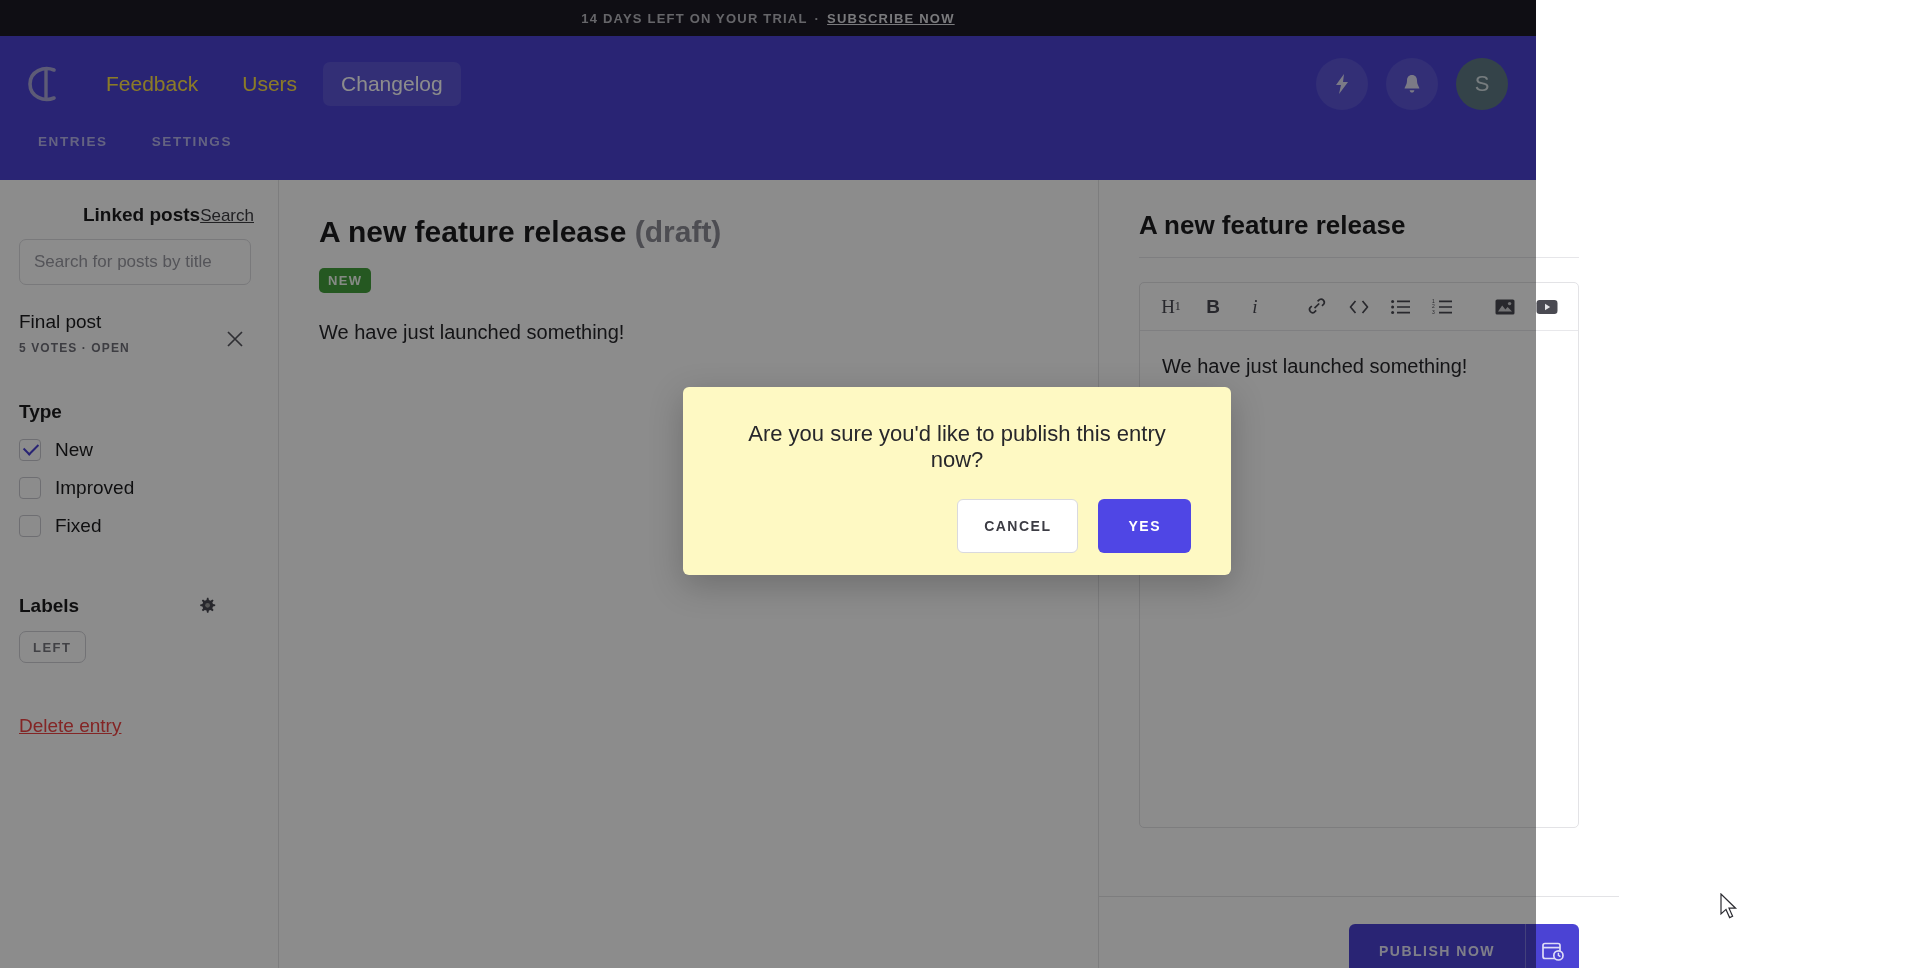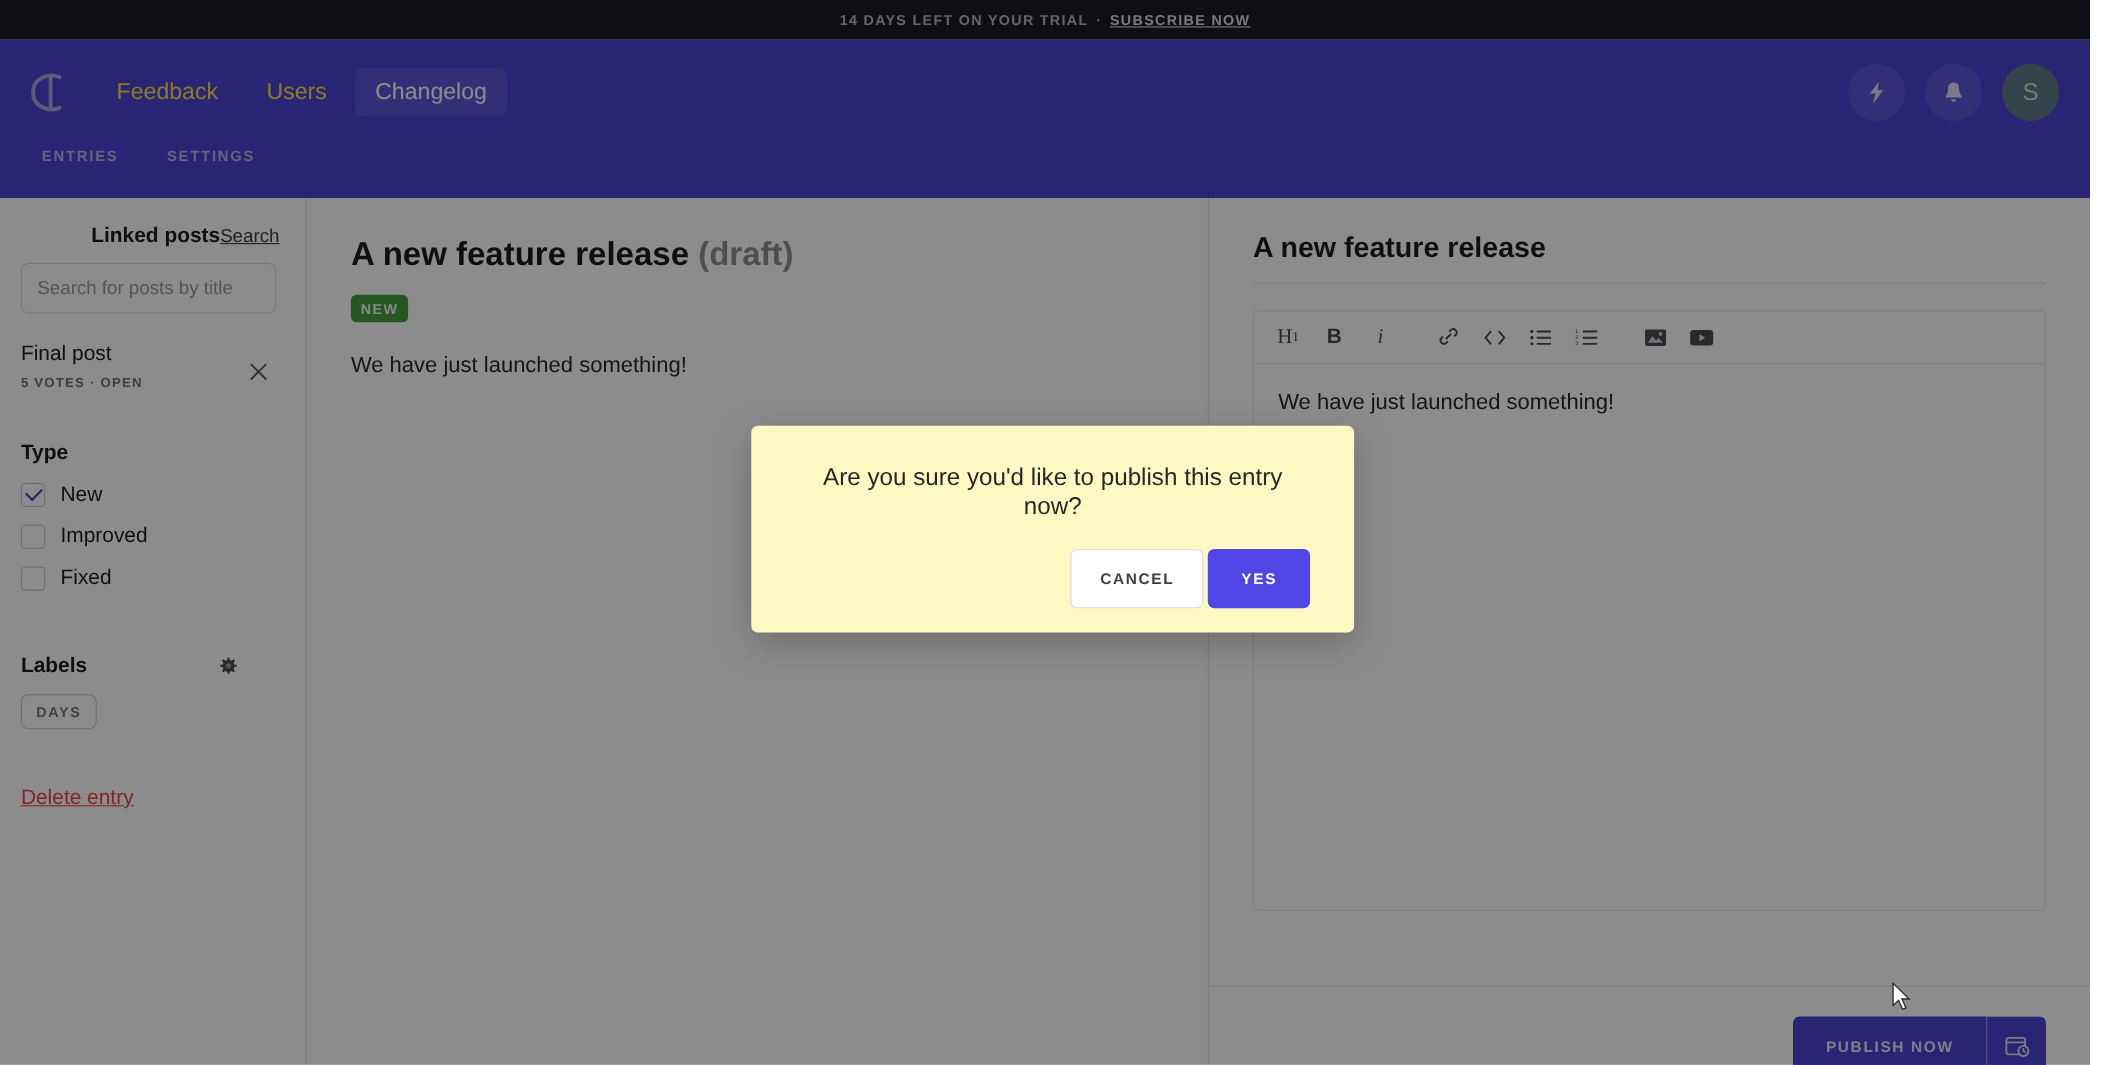--- a/index.html
+++ b/index.html
@@ -10,21 +10,21 @@
     height: 968px;
     overflow: hidden;
     font-family: "Liberation Sans", sans-serif;
     background: #ffffff;
   }
 
   
   #app-root {
     position: absolute;
     inset: 0;
-    width: 1900px;
+    width: 1536px;
     height: 968px;
   }
   #scrim {
     position: absolute;
     inset: 0;
     background: rgba(0,0,0,0.45);
     z-index: 50;
   }
 
   
@@ -399,21 +399,21 @@
   }
   .modal-text {
     font-size: 22px;
     color: #27272b;
     text-align: center;
   }
   .modal-actions {
     margin-top: 26px;
     display: flex;
     justify-content: flex-end;
-    gap: 4px;
+    gap: 20px;
   }
   .btn-cancel {
     height: 54px;
     padding: 0 26px;
     background: #fff;
     border: 1px solid #d9d9de;
     border-radius: 6px;
     color: #3c3c44;
     font-family: "Liberation Sans", sans-serif;
     font-size: 14px;
@@ -541,21 +541,21 @@
         <div class="gear">
           <svg width="18" height="18" viewBox="0 0 18 18" aria-hidden="true">
             <path d="M9 0.8 L10.4 0.8 L10.9 3 L12.6 3.7 L14.4 2.4 L15.6 3.6 L14.3 5.4 L15 7.1 L17.2 7.6 L17.2 9 L15 9.5
                      L14.3 11.2 L15.6 13 L14.4 14.2 L12.6 12.9 L10.9 13.6 L10.4 15.8 L9 15.8 L8.5 13.6 L6.8 12.9
                      L5 14.2 L3.8 13 L5.1 11.2 L4.4 9.5 L2.2 9 L2.2 7.6 L4.4 7.1 L5.1 5.4 L3.8 3.6 L5 2.4 L6.8 3.7
                      L8.5 3 Z" fill="#4a4a52"></path>
             <circle cx="9.6" cy="8.3" r="2.4" fill="#9b9b9b"></circle>
           </svg>
         </div>
       </div>
-      <div class="label-chip">DAYS</div>
+      <div class="label-chip">LEFT</div>
 
       <div style="display:block">
         <span class="delete-entry">Delete entry</span>
       </div>
     </div>
 
     <div class="center-col">
       <div class="preview-title">
         <span>A new feature release</span>
         <span class="draft">(draft)</span>

